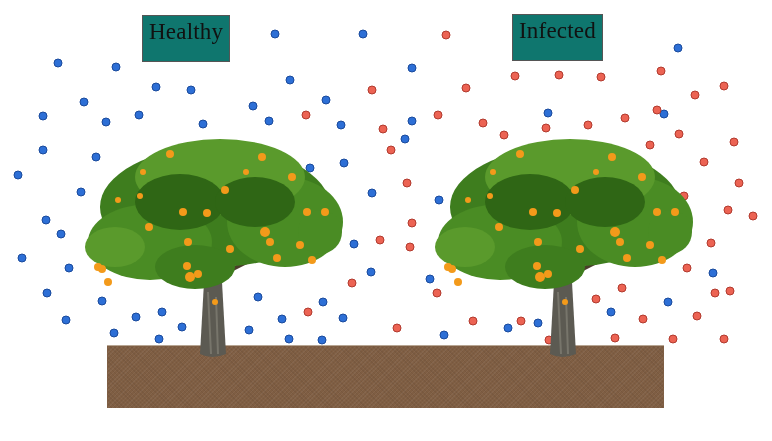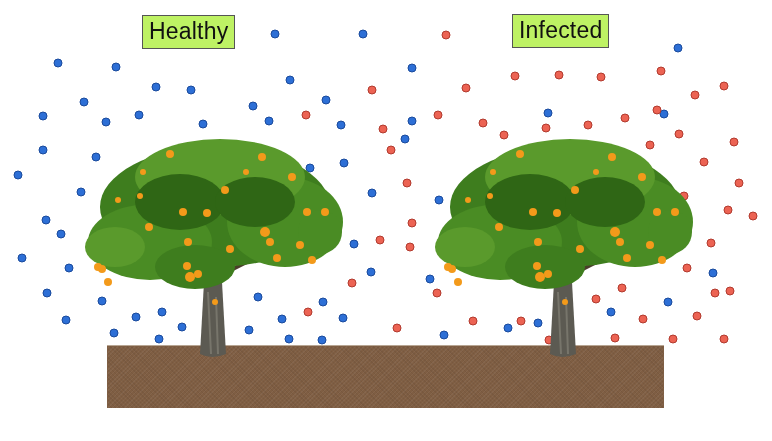--- a/index.html
+++ b/index.html
@@ -1,20 +1,20 @@
 <!DOCTYPE html>
 <html><head>
 <meta charset="utf-8">
 <style>
   html, body { margin: 0; padding: 0; background: #ffffff; }
   body { width: 772px; height: 441px; position: relative; overflow: hidden; font-family: "Liberation Sans", sans-serif; }
   .label-box {
-    position: absolute; border: 1.5px solid #555; background: #bef264;
-    font-family: Liberation Sans, sans-serif; font-size: 23px; color: #111;
-    padding: 1px 6px 2px 6px; line-height: 29px; letter-spacing: 0.2px;
+    position: absolute; border: 1.5px solid #555; background: #0f766e;
+    font-family: Liberation Serif, serif; font-size: 23px; color: #111;
+    padding: 1px 6px 15px 6px; line-height: 29px; letter-spacing: 0.2px;
   }
   #label-healthy { left: 142px; top: 15px; }
   #label-infected { left: 512px; top: 14px; }
   .soil {
     position: absolute; left: 107px; top: 345px; width: 557px; height: 62px;
     background-color: #7f5e43;
     background-image:
       repeating-linear-gradient(45deg, rgba(0,0,0,0.06) 0 1px, transparent 1px 3px),
       repeating-linear-gradient(-45deg, rgba(255,255,255,0.05) 0 1px, transparent 1px 3px);
     border-top: 1px solid #b8a693;

